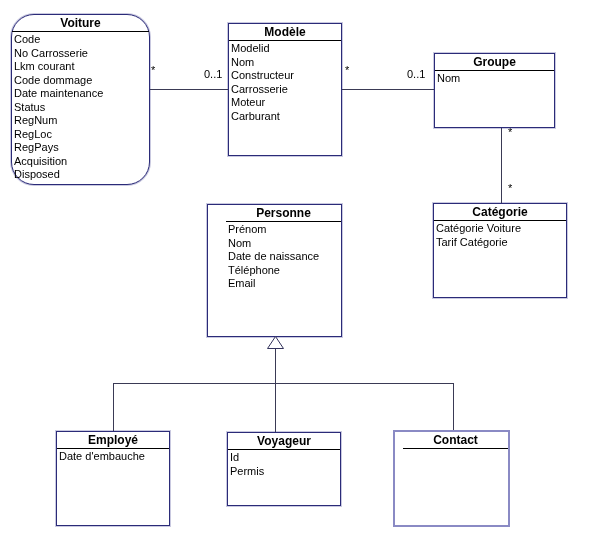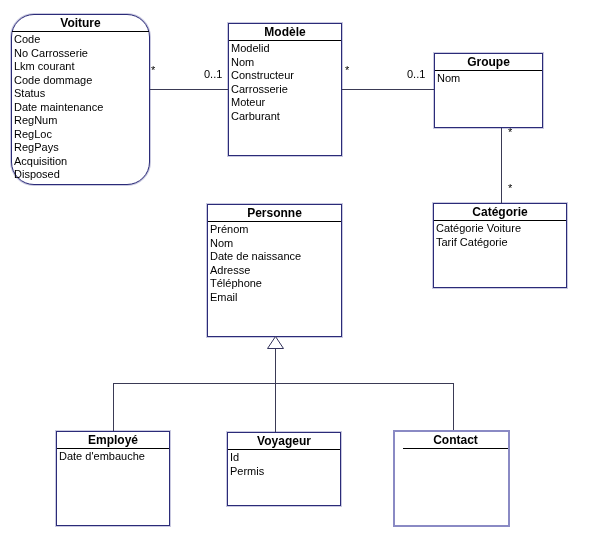--- a/index.html
+++ b/index.html
@@ -56,64 +56,63 @@
 
 <div class="canvas">
 
   <div class="cls" style="left:11px; top:14px; width:139px; height:171px;border-radius:23px;">
     <div class="cls-title">Voiture</div>
     <div class="cls-attrs">
         <div class="attr">Code</div>
         <div class="attr">No Carrosserie</div>
         <div class="attr">Lkm courant</div>
         <div class="attr">Code dommage</div>
+        <div class="attr">Date maintenance</div>
         <div class="attr">Status</div>
-        <div class="attr">Date maintenance</div>
         <div class="attr">RegNum</div>
         <div class="attr">RegLoc</div>
         <div class="attr">RegPays</div>
         <div class="attr">Acquisition</div>
         <div class="attr">Disposed</div>
       </div>
   </div>
 
   <div class="cls" style="left:228px; top:23px; width:114px; height:133px;">
     <div class="cls-title">Modèle</div>
     <div class="cls-attrs">
         <div class="attr">Modelid</div>
         <div class="attr">Nom</div>
         <div class="attr">Constructeur</div>
         <div class="attr">Carrosserie</div>
         <div class="attr">Moteur</div>
         <div class="attr">Carburant</div>
       </div>
   </div>
 
-  <div class="cls" style="left:434px; top:53px; width:109px; height:75px;">
+  <div class="cls" style="left:434px; top:53px; width:121px; height:75px;">
     <div class="cls-title">Groupe</div>
     <div class="cls-attrs">
         <div class="attr">Nom</div>
       </div>
   </div>
 
-  <div class="cls" style="left:433px; top:203px; width:134px; height:85px;">
+  <div class="cls" style="left:433px; top:203px; width:134px; height:95px;">
     <div class="cls-title">Catégorie</div>
     <div class="cls-attrs">
         <div class="attr">Catégorie Voiture</div>
         <div class="attr">Tarif Catégorie</div>
       </div>
   </div>
 
-  <div class="cls" style="left:207px; top:204px; width:135px; height:133px;">
+  <div class="cls" style="left:207px; top:204px; width:135px; height:133px;padding-left:18px;">
     <div class="cls-title">Personne</div>
     <div class="cls-attrs">
         <div class="attr">Prénom</div>
         <div class="attr">Nom</div>
         <div class="attr">Date de naissance</div>
-        <div class="attr">Adresse</div>
         <div class="attr">Téléphone</div>
         <div class="attr">Email</div>
       </div>
   </div>
 
   <div class="cls" style="left:56px; top:431px; width:114px; height:95px;">
     <div class="cls-title">Employé</div>
     <div class="cls-attrs">
         <div class="attr">Date d'embauche</div>
       </div>

